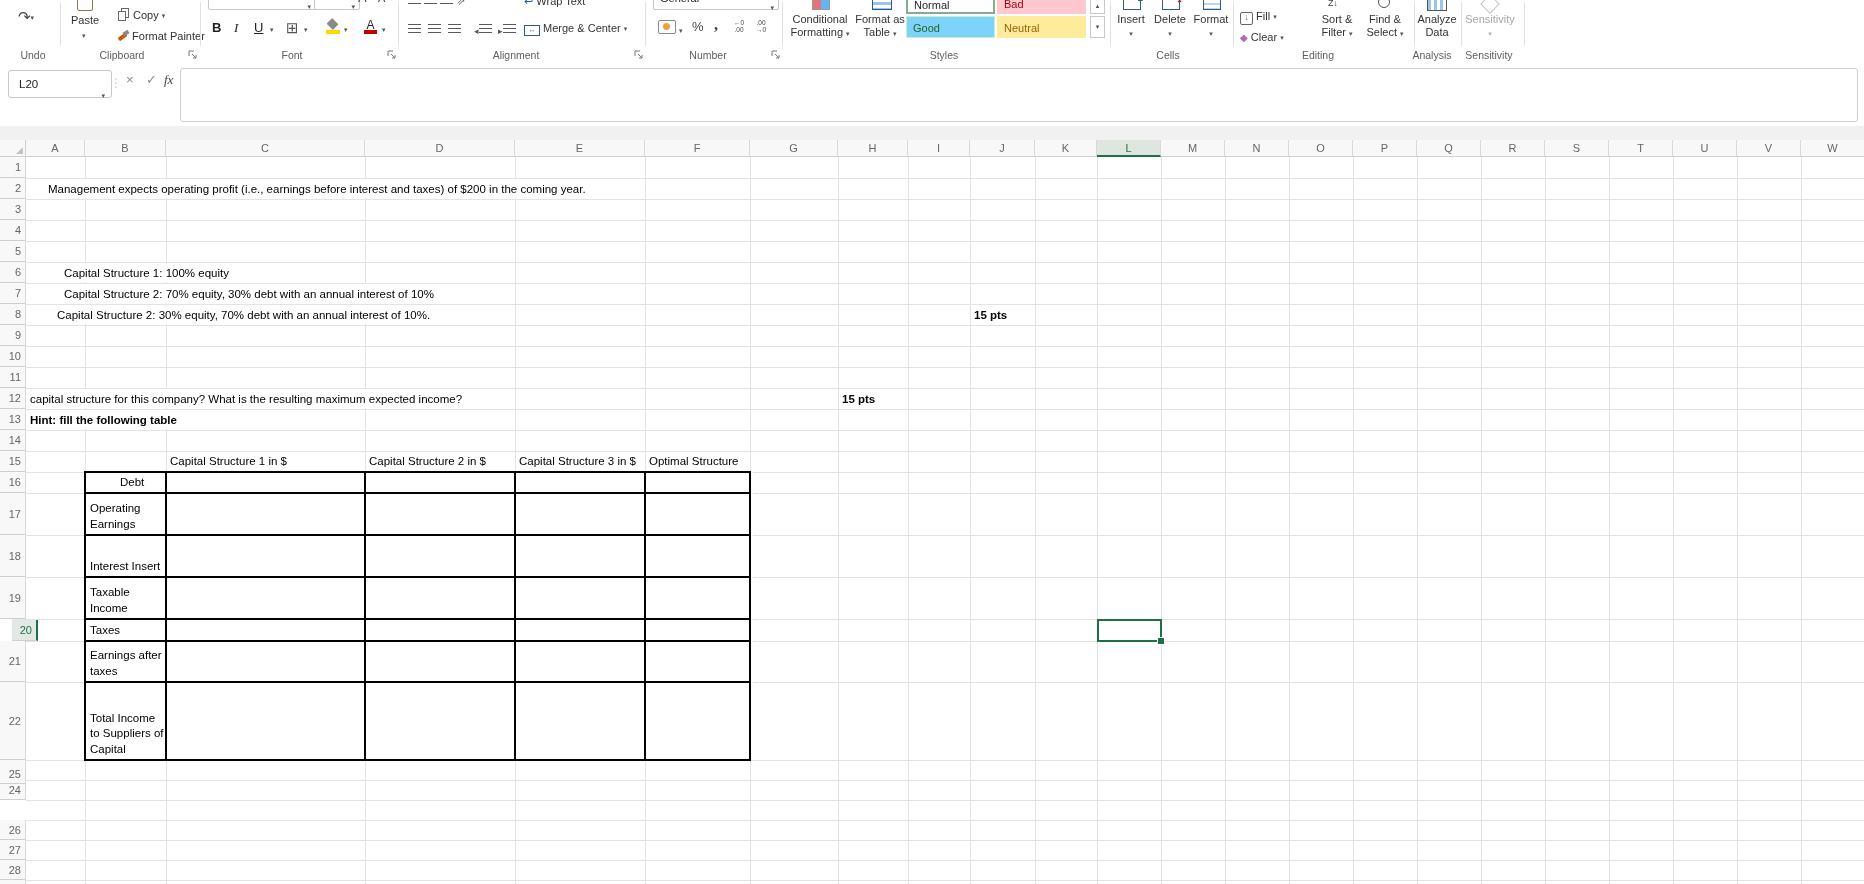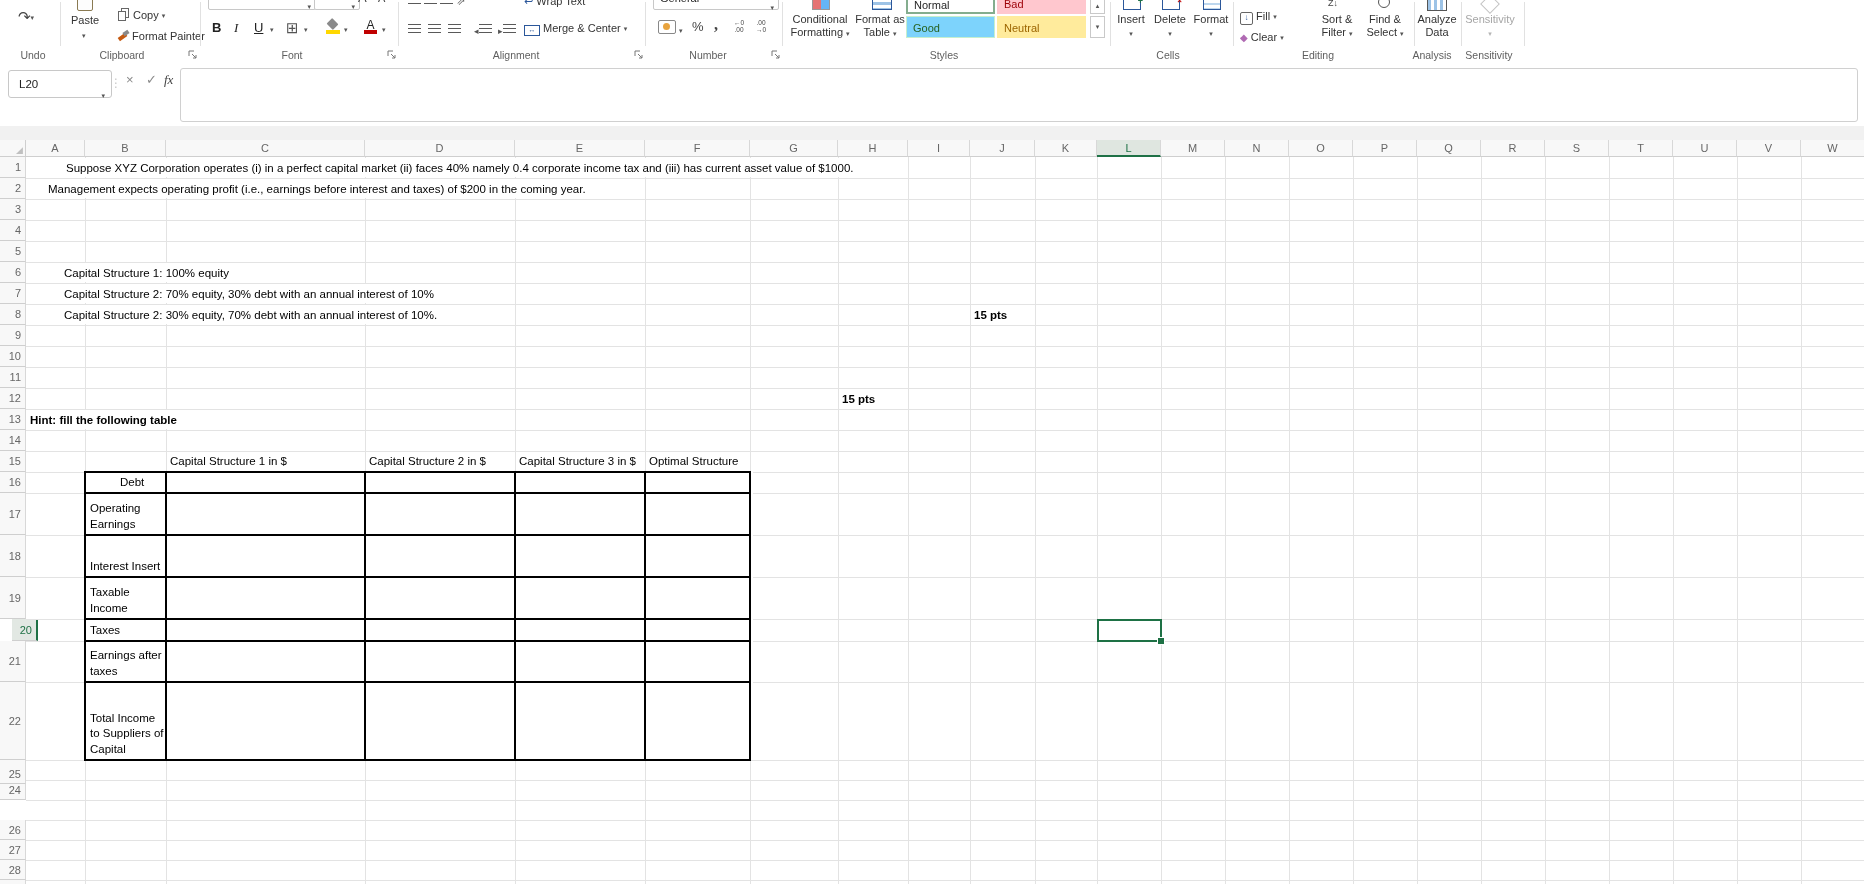--- a/index.html
+++ b/index.html
@@ -361,26 +361,26 @@
     <div class="gl" style="left: 26px; top: 619px; width: 1838px; height: 1px;"></div>
     <div class="gl" style="left: 26px; top: 641px; width: 1838px; height: 1px;"></div>
     <div class="gl" style="left: 26px; top: 682px; width: 1838px; height: 1px;"></div>
     <div class="gl" style="left: 26px; top: 760px; width: 1838px; height: 1px;"></div>
     <div class="gl" style="left: 26px; top: 780px; width: 1838px; height: 1px;"></div>
     <div class="gl" style="left: 26px; top: 800px; width: 1838px; height: 1px;"></div>
     <div class="gl" style="left: 26px; top: 820px; width: 1838px; height: 1px;"></div>
     <div class="gl" style="left: 26px; top: 840px; width: 1838px; height: 1px;"></div>
     <div class="gl" style="left: 26px; top: 860px; width: 1838px; height: 1px;"></div>
     <div class="gl" style="left: 26px; top: 880px; width: 1838px; height: 1px;"></div>
-    <div class="cell" style="left: 66px; top: 158px; height: 19px;">Suppose XYZ Corporation operates (i) in a perfect capital market (ii) faces 40% namely 0.4 corporate income tax and (iii) has current asset value of $1000.</div>
     <div class="cell" style="left: 48px; top: 179px; height: 19px;">Management expects operating profit (i.e., earnings before interest and taxes) of $200 in the coming year.</div>
     <div class="cell" style="left: 64px; top: 263px; height: 19px;">Capital Structure 1: 100% equity</div>
     <div class="cell" style="left: 64px; top: 284px; height: 19px;">Capital Structure 2: 70% equity, 30% debt with an annual interest of 10%</div>
-    <div class="cell" style="left: 64px; top: 305px; height: 19px;">Capital Structure 2: 30% equity, 70% debt with an annual interest of 10%.</div>
+    <div class="cell" style="left: 57px; top: 305px; height: 19px;">Capital Structure 2: 30% equity, 70% debt with an annual interest of 10%.</div>
     <div class="cell b" style="left: 974px; top: 305px; height: 19px;">15 pts</div>
+    <div class="cell" style="left: 30px; top: 389px; height: 19px;">capital structure for this company? What is the resulting maximum expected income?</div>
     <div class="cell b" style="left: 842px; top: 389px; height: 19px;">15 pts</div>
     <div class="cell b" style="left: 30px; top: 410px; height: 19px;">Hint: fill the following table</div>
     <div class="cell" style="left: 85px; top: 472px; width: 665px; height: 288px; background: rgb(255, 255, 255);"></div>
     <div class="thead" style="left: 170px; top: 453px; width: 194px; height: 17px;">Capital Structure 1 in $</div>
     <div class="thead" style="left: 369px; top: 453px; width: 145px; height: 17px;">Capital Structure 2 in $</div>
     <div class="thead" style="left: 519px; top: 453px; width: 125px; height: 17px;">Capital Structure 3 in $</div>
     <div class="thead" style="left: 649px; top: 453px; width: 100px; height: 17px;">Optimal Structure</div>
     <div class="tlabel" style="left: 85px; top: 472px; width: 81px; height: 21px; padding-left: 35px;">Debt</div>
     <div class="tlabel" style="left: 85px; top: 493px; width: 81px; height: 42px;">Operating Earnings</div>
     <div class="tlabel" style="left: 85px; top: 535px; width: 81px; height: 42px;">Interest Insert</div>

